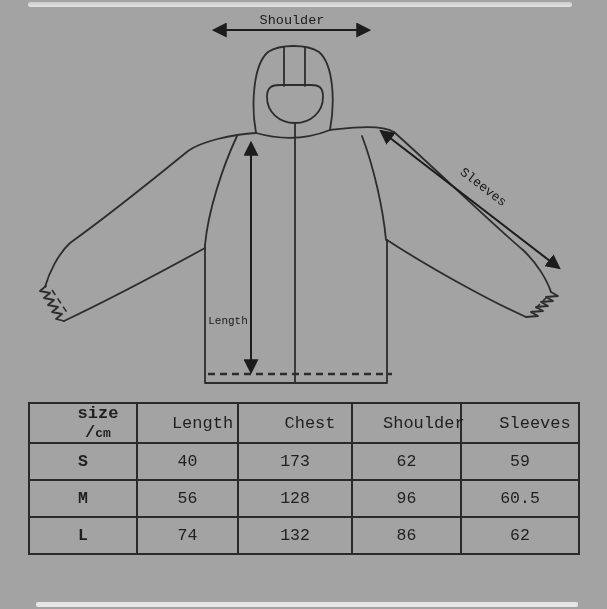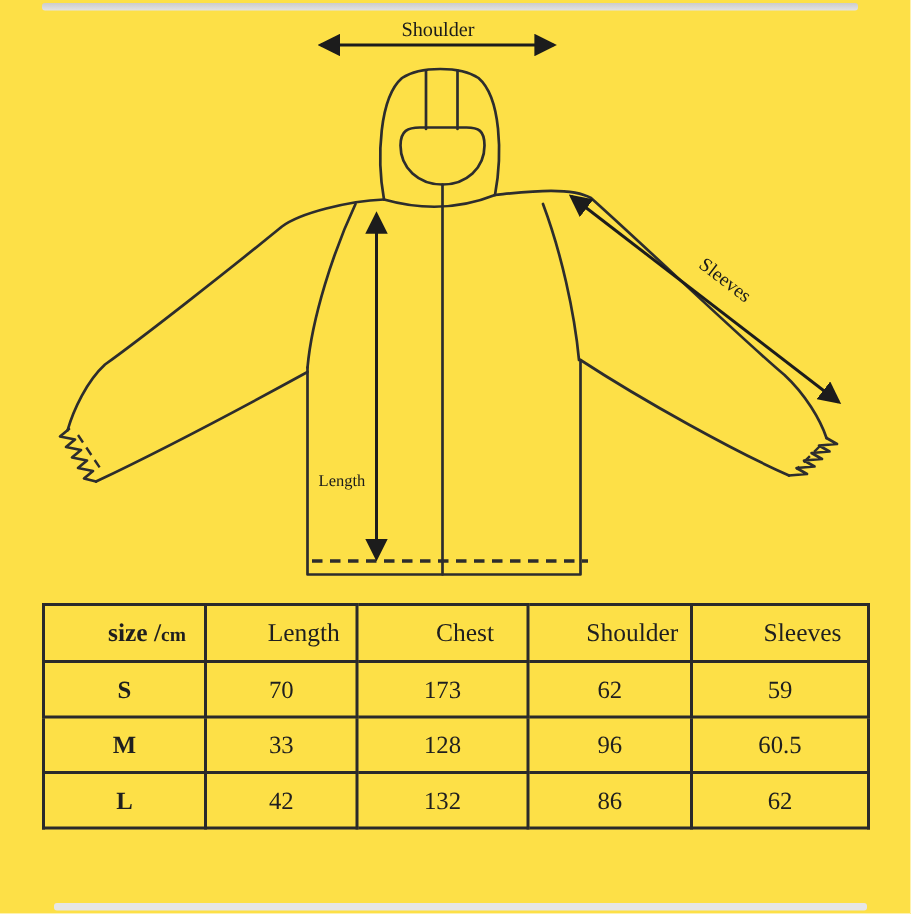--- a/index.html
+++ b/index.html
@@ -1,19 +1,19 @@
 <!DOCTYPE html>
 <html><head>
 <meta charset="utf-8">
 <style>
   * { margin:0; padding:0; box-sizing:border-box; }
   html,body { background:#fff; }
   .stage {
-    position:relative; width:607px; height:609px; background:#fde047;
-    font-family:Liberation Serif, serif; overflow:hidden;
+    position:relative; width:607px; height:609px; background:#a3a3a3;
+    font-family:Liberation Mono, monospace; overflow:hidden;
   }
   .top-strip {
     position:absolute; left:28px; top:2px; width:544px; height:5px;
     background:linear-gradient(#cccccc,#e3e3e3); border-radius:2px;
   }
   .bottom-strip {
     position:absolute; left:36px; top:602px; width:542px; height:5px;
     background:#e6e6e6; border-radius:2px;
   }
   svg.diagram { position:absolute; left:0; top:0; }
@@ -105,34 +105,34 @@
     <tbody>
       <tr class="head">
         <td class="sizehdr"><span>size /</span><span class="unit">cm</span></td>
         <td>Length</td>
         <td>Chest</td>
         <td>Shoulder</td>
         <td>Sleeves</td>
       </tr>
       <tr>
         <td class="sizecol">S</td>
-        <td>70</td>
+        <td>40</td>
         <td>173</td>
         <td>62</td>
         <td>59</td>
       </tr>
       <tr>
         <td class="sizecol">M</td>
-        <td>33</td>
+        <td>56</td>
         <td>128</td>
         <td>96</td>
         <td>60.5</td>
       </tr>
       <tr>
         <td class="sizecol">L</td>
-        <td>42</td>
+        <td>74</td>
         <td>132</td>
         <td>86</td>
         <td>62</td>
       </tr>
     </tbody>
   </table>
 </div>
 
 </body></html>

